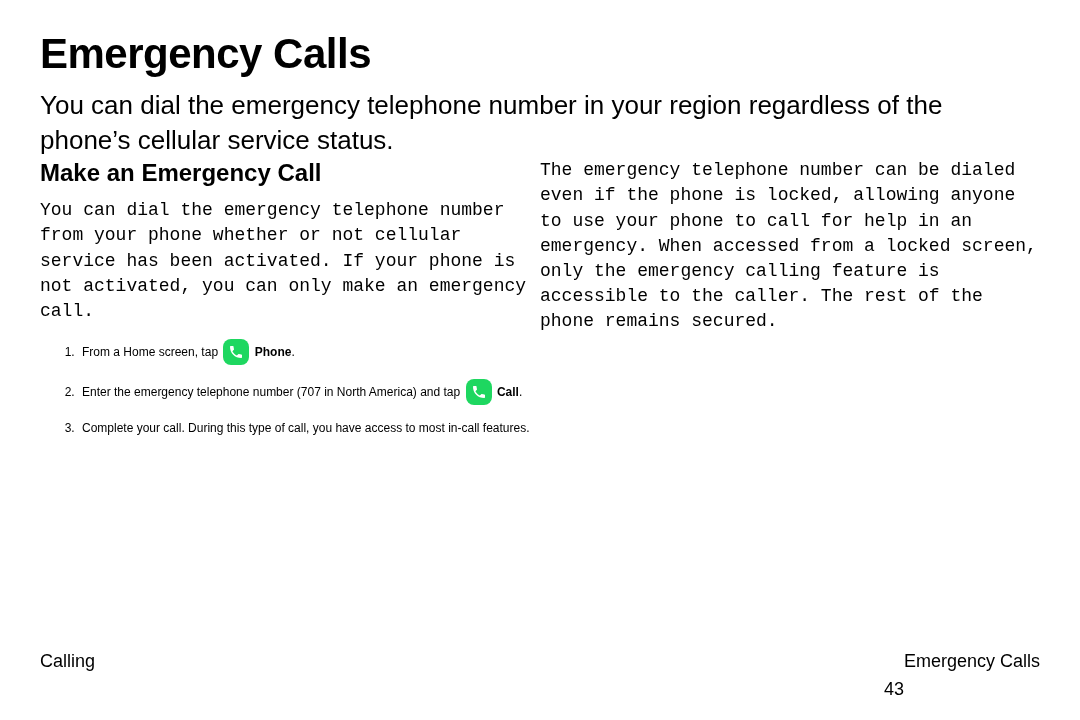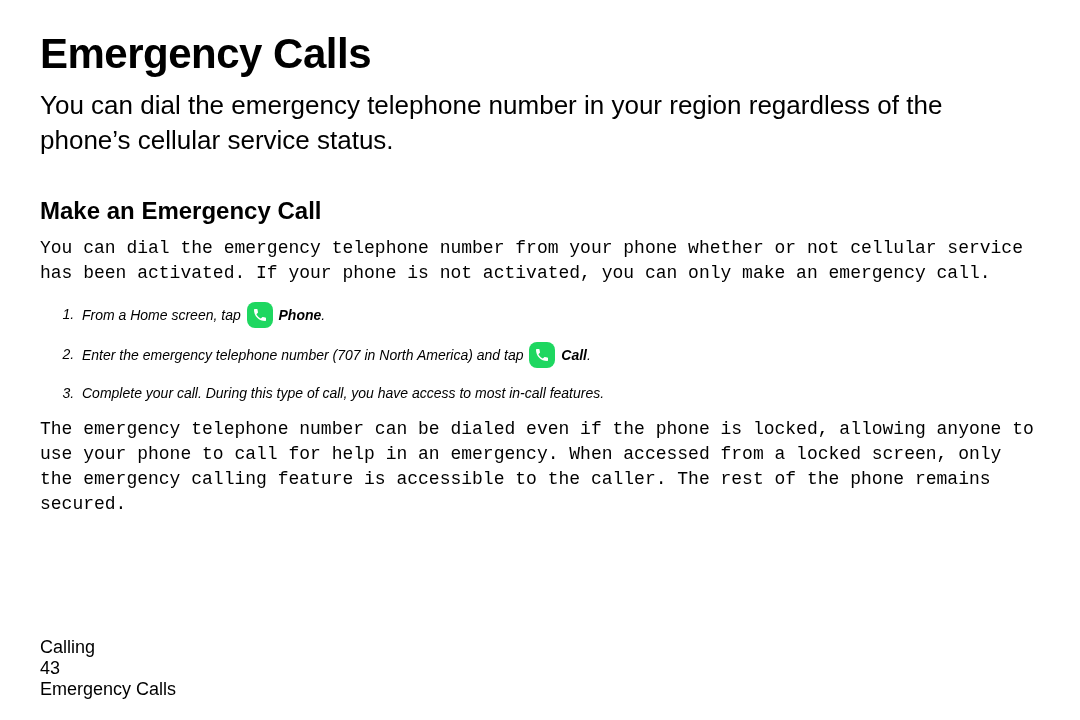--- a/index.html
+++ b/index.html
@@ -15,46 +15,43 @@
   .content { flex: 1; }
   h1.page-title {
     font-size: 42px;
     font-weight: 800;
     letter-spacing: -0.5px;
     margin-bottom: 10px;
   }
   .intro {
     font-size: 26px;
     line-height: 1.35;
-    margin-bottom: 38px;
     max-width: 1000px;
   }
   .columns {
     display: flex;
-    flex-direction: column;
   }
   .col { flex: 1; }
   h2.section-title {
     font-size: 24px;
     font-weight: 700;
     margin-bottom: 10px;
     line-height: 1.25;
   }
   .body-text {
     font-size: 18px;
     line-height: 1.4;
     margin-bottom: 16px;
     font-family: Liberation Mono, monospace;
   }
   ol.steps {
     list-style: decimal;
     padding-left: 38px;
-    font-size: 14px;
+    font-size: 12px;
     line-height: 1.45;
-    font-style: italic;
   }
   ol.steps li { margin-bottom: 14px; padding-left: 4px; }
   .icon-pill {
     display: inline-flex;
     align-items: center;
     justify-content: center;
     width: 26px;
     height: 26px;
     background: #1ed760;
     border-radius: 8px;
@@ -63,23 +60,22 @@
     position: relative;
     top: -1px;
   }
   .icon-pill svg { width: 16px; height: 16px; }
   .bold-label { font-weight: 700; }
   .footer {
     display: flex;
     justify-content: space-between;
     font-size: 18px;
     padding-top: 8px;
-    flex-direction: column;
   }
-  .footer .center { flex: 1; text-align: left; }
+  .footer .center { flex: 1; text-align: right; margin-top: 28px; }
 </style>
 </head>
 <body>
 
 <div class="content">
   <h1 class="page-title">Emergency Calls</h1>
   <p class="intro">You can dial the emergency telephone number in your region regardless of the phone’s cellular service status.</p>
 
   <div class="columns">
     <div class="col">

